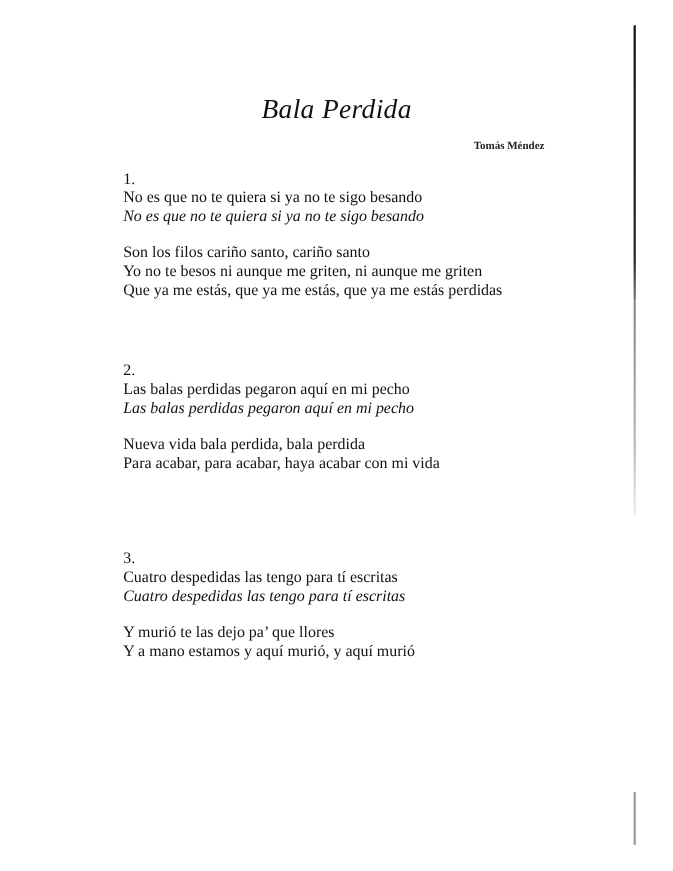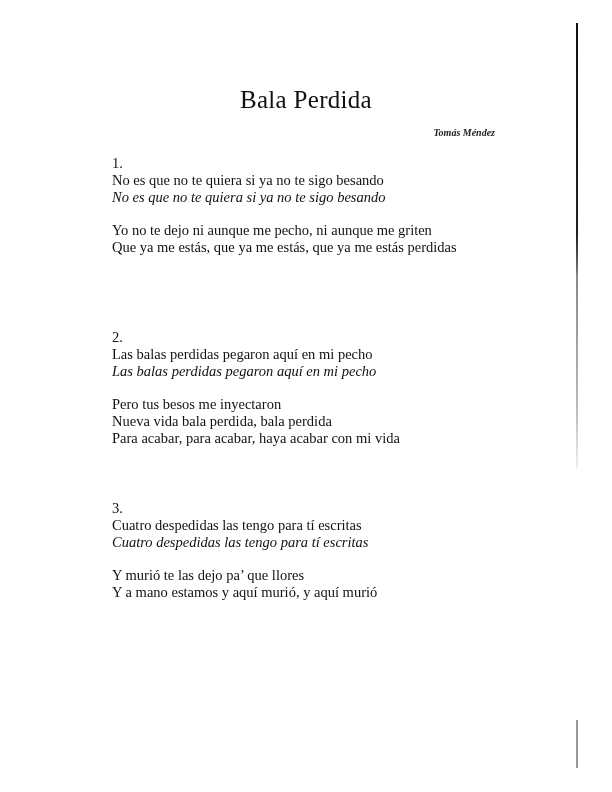--- a/index.html
+++ b/index.html
@@ -2,25 +2,25 @@
 <html><head>
   <meta charset="utf-8">
   <style>
     html, body { margin: 0; padding: 0; }
     body {
       width: 612px; height: 792px; background: #ffffff; position: relative; overflow: hidden;
       font-family: "Liberation Serif", "DejaVu Serif", serif; color: #111;
     }
     .title {
       position: absolute; left: 0; width: 612px; top: 86px; text-align: center;
-      font-size: 25px; letter-spacing: 0.3px; color: #111;
+      font-style: italic; font-size: 25px; letter-spacing: 0.3px; color: #111;
     }
     .author {
       position: absolute; right: 117px; top: 127px;
-      font-style: italic; font-weight: bold; font-size: 10px; color: #222;
+      font-weight: bold; font-size: 10px; color: #222;
     }
     .stanza { position: absolute; left: 112px; font-size: 14.5px; line-height: 17px; }
     .line { white-space: nowrap; }
     .ital { font-style: italic; }
     .gap { height: 16px; }
     .edge-line { position: absolute; left: 576px; width: 2px; }
     #edge1 { top: 23px; height: 250px; background: linear-gradient(#111 0%, #222 85%, #777 100%); }
     #edge1b { top: 273px; height: 195px; background: linear-gradient(#888, #bbb 70%, #eee); }
     #edge2 { top: 720px; height: 48px; background: #999; }
   </style>
@@ -29,30 +29,30 @@
 
 <div>
   <div class="title">Bala Perdida</div>
   <div class="author">Tomás Méndez</div>
 
   <div class="stanza" style="top:155px;">
     <div class="line">1.</div>
     <div class="line">No es que no te quiera si ya no te sigo besando</div>
     <div class="line ital">No es que no te quiera si ya no te sigo besando</div>
     <div class="gap"></div>
-    <div class="line">Yo no te dejo ni aunque me pecho, ni aunque me griten</div>
+    <div class="line">Son los filos cariño santo, cariño santo</div>
+    <div class="line">Yo no te besos ni aunque me griten, ni aunque me griten</div>
     <div class="line">Que ya me estás, que ya me estás, que ya me estás perdidas</div>
   </div>
 
   <div class="stanza" style="top:329px;">
     <div class="line">2.</div>
     <div class="line">Las balas perdidas pegaron aquí en mi pecho</div>
     <div class="line ital">Las balas perdidas pegaron aquí en mi pecho</div>
     <div class="gap"></div>
-    <div class="line">Pero tus besos me inyectaron</div>
     <div class="line">Nueva vida bala perdida, bala perdida</div>
     <div class="line">Para acabar, para acabar, haya acabar con mi vida</div>
   </div>
 
   <div class="stanza" style="top:500px;">
     <div class="line">3.</div>
     <div class="line">Cuatro despedidas las tengo para tí escritas</div>
     <div class="line ital">Cuatro despedidas las tengo para tí escritas</div>
     <div class="gap"></div>
     <div class="line">Y murió te las dejo pa’ que llores</div>

